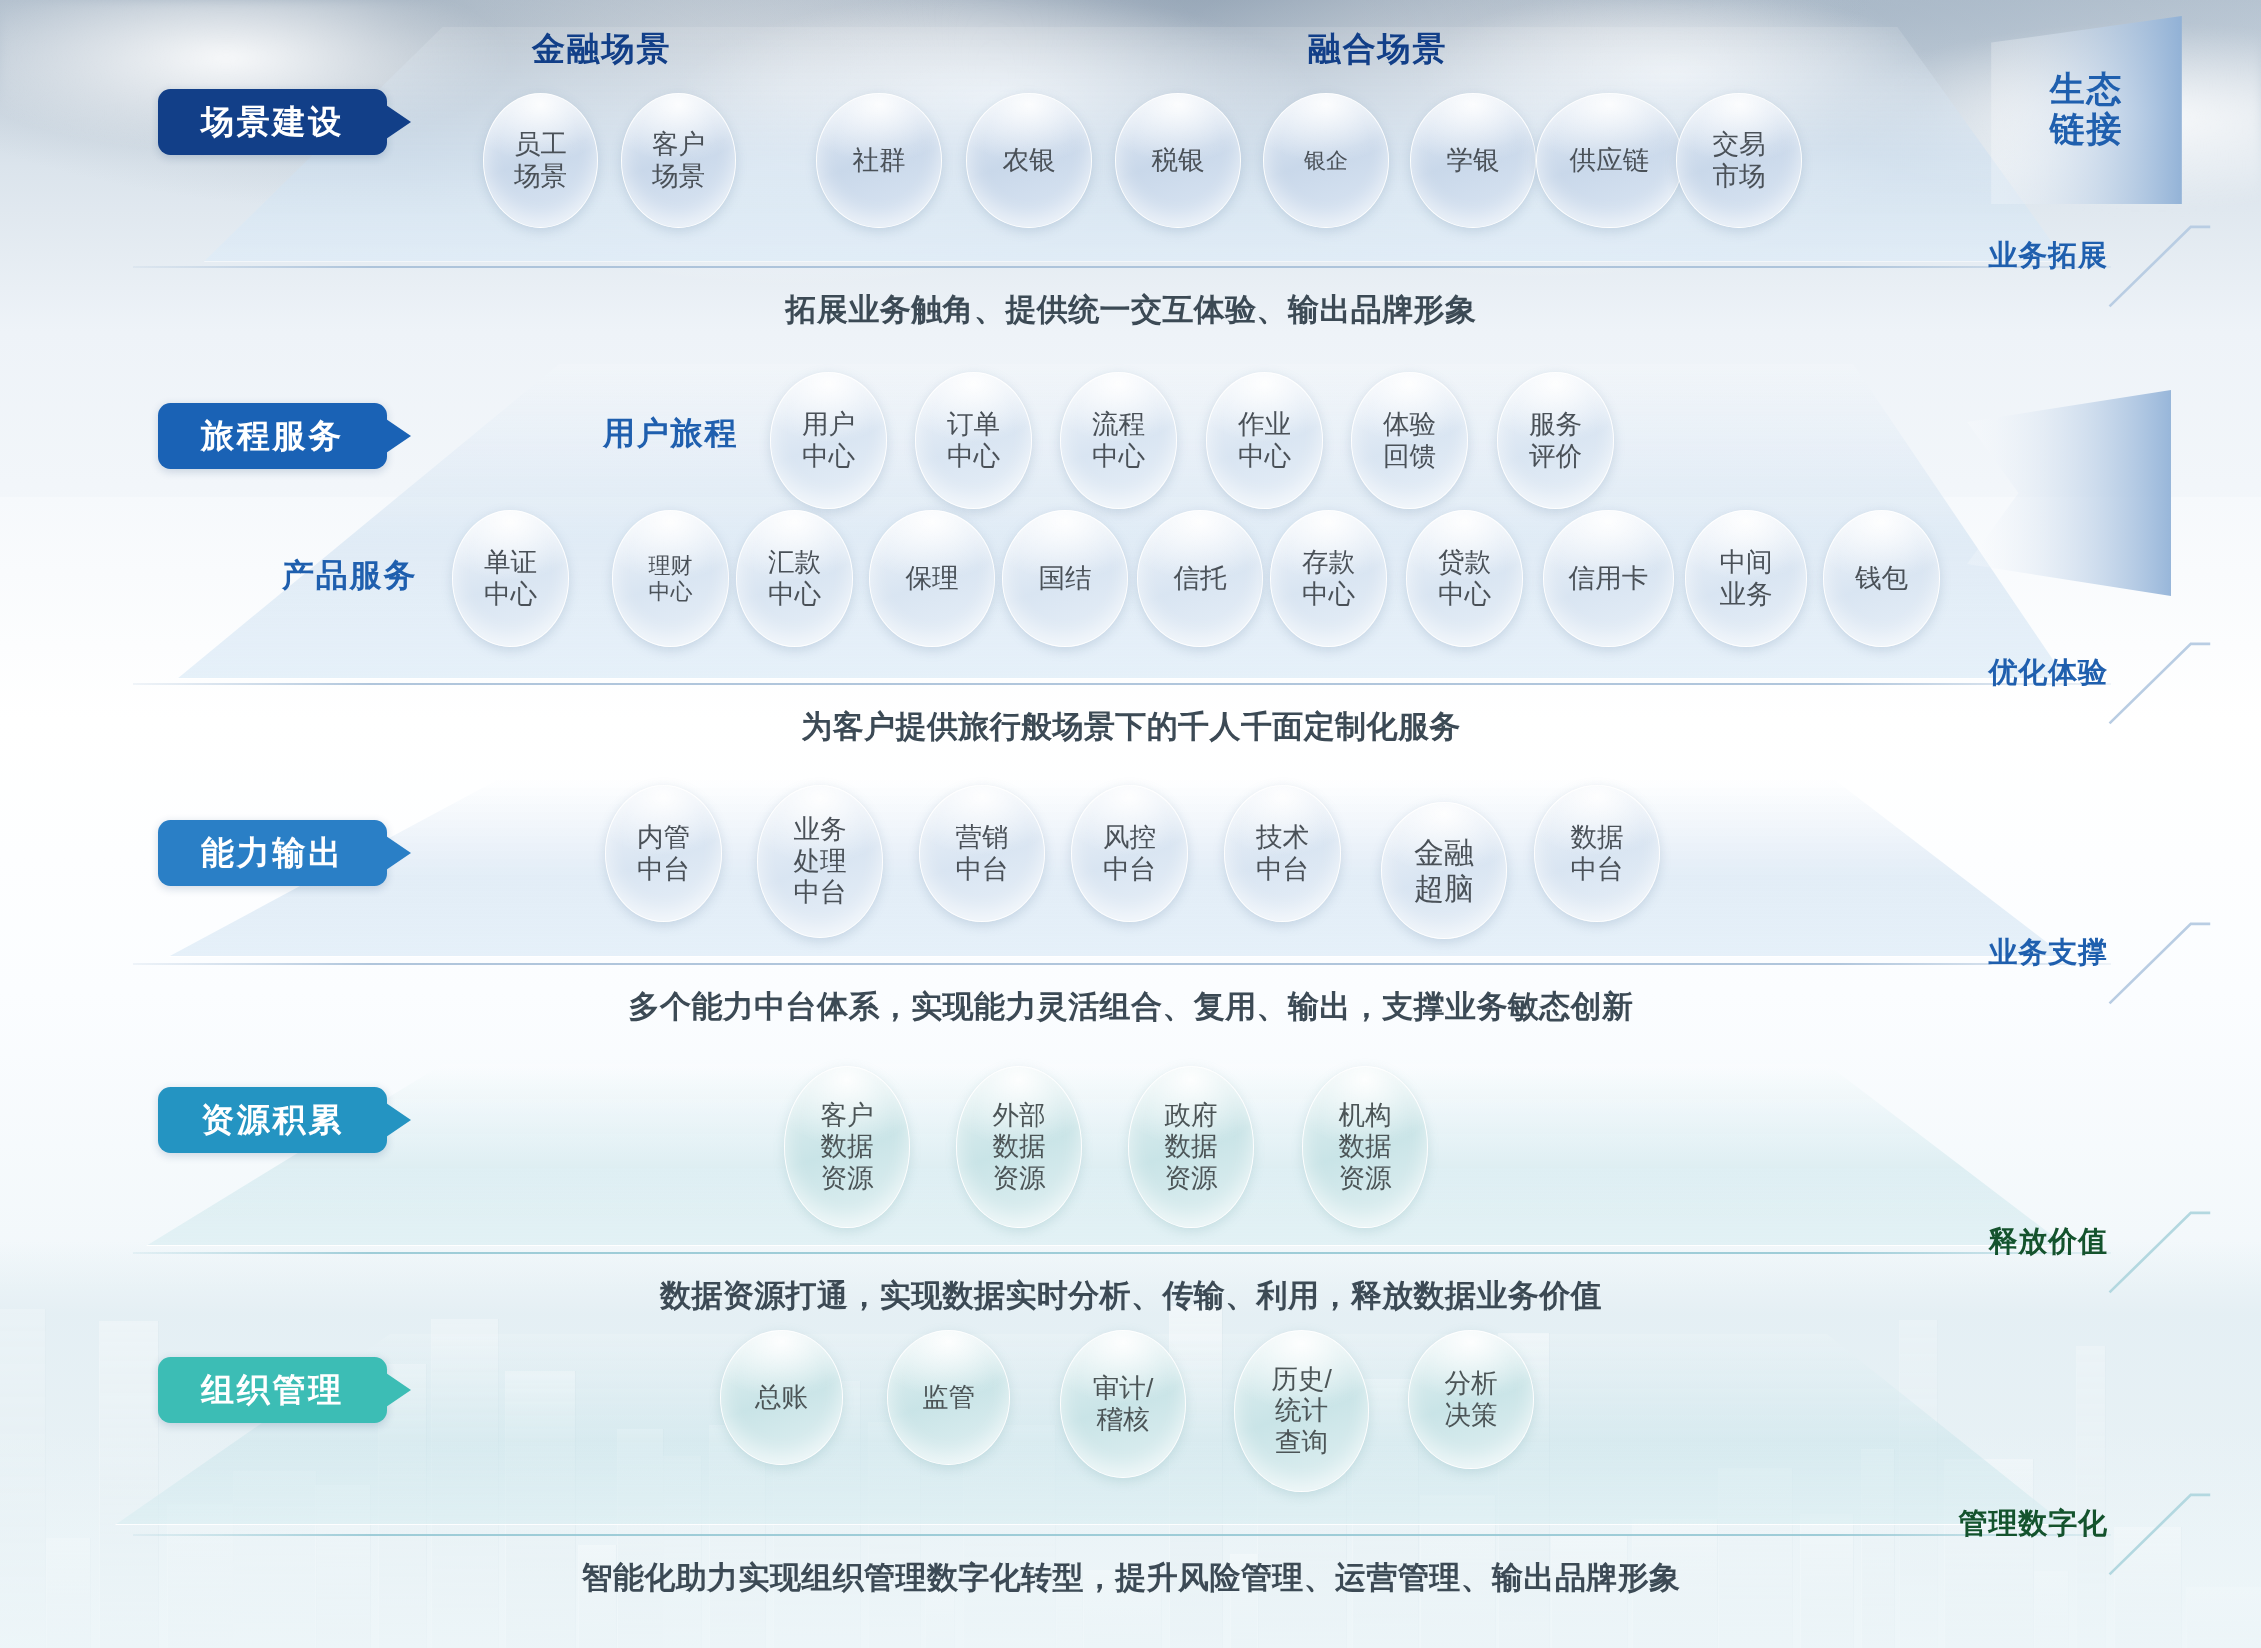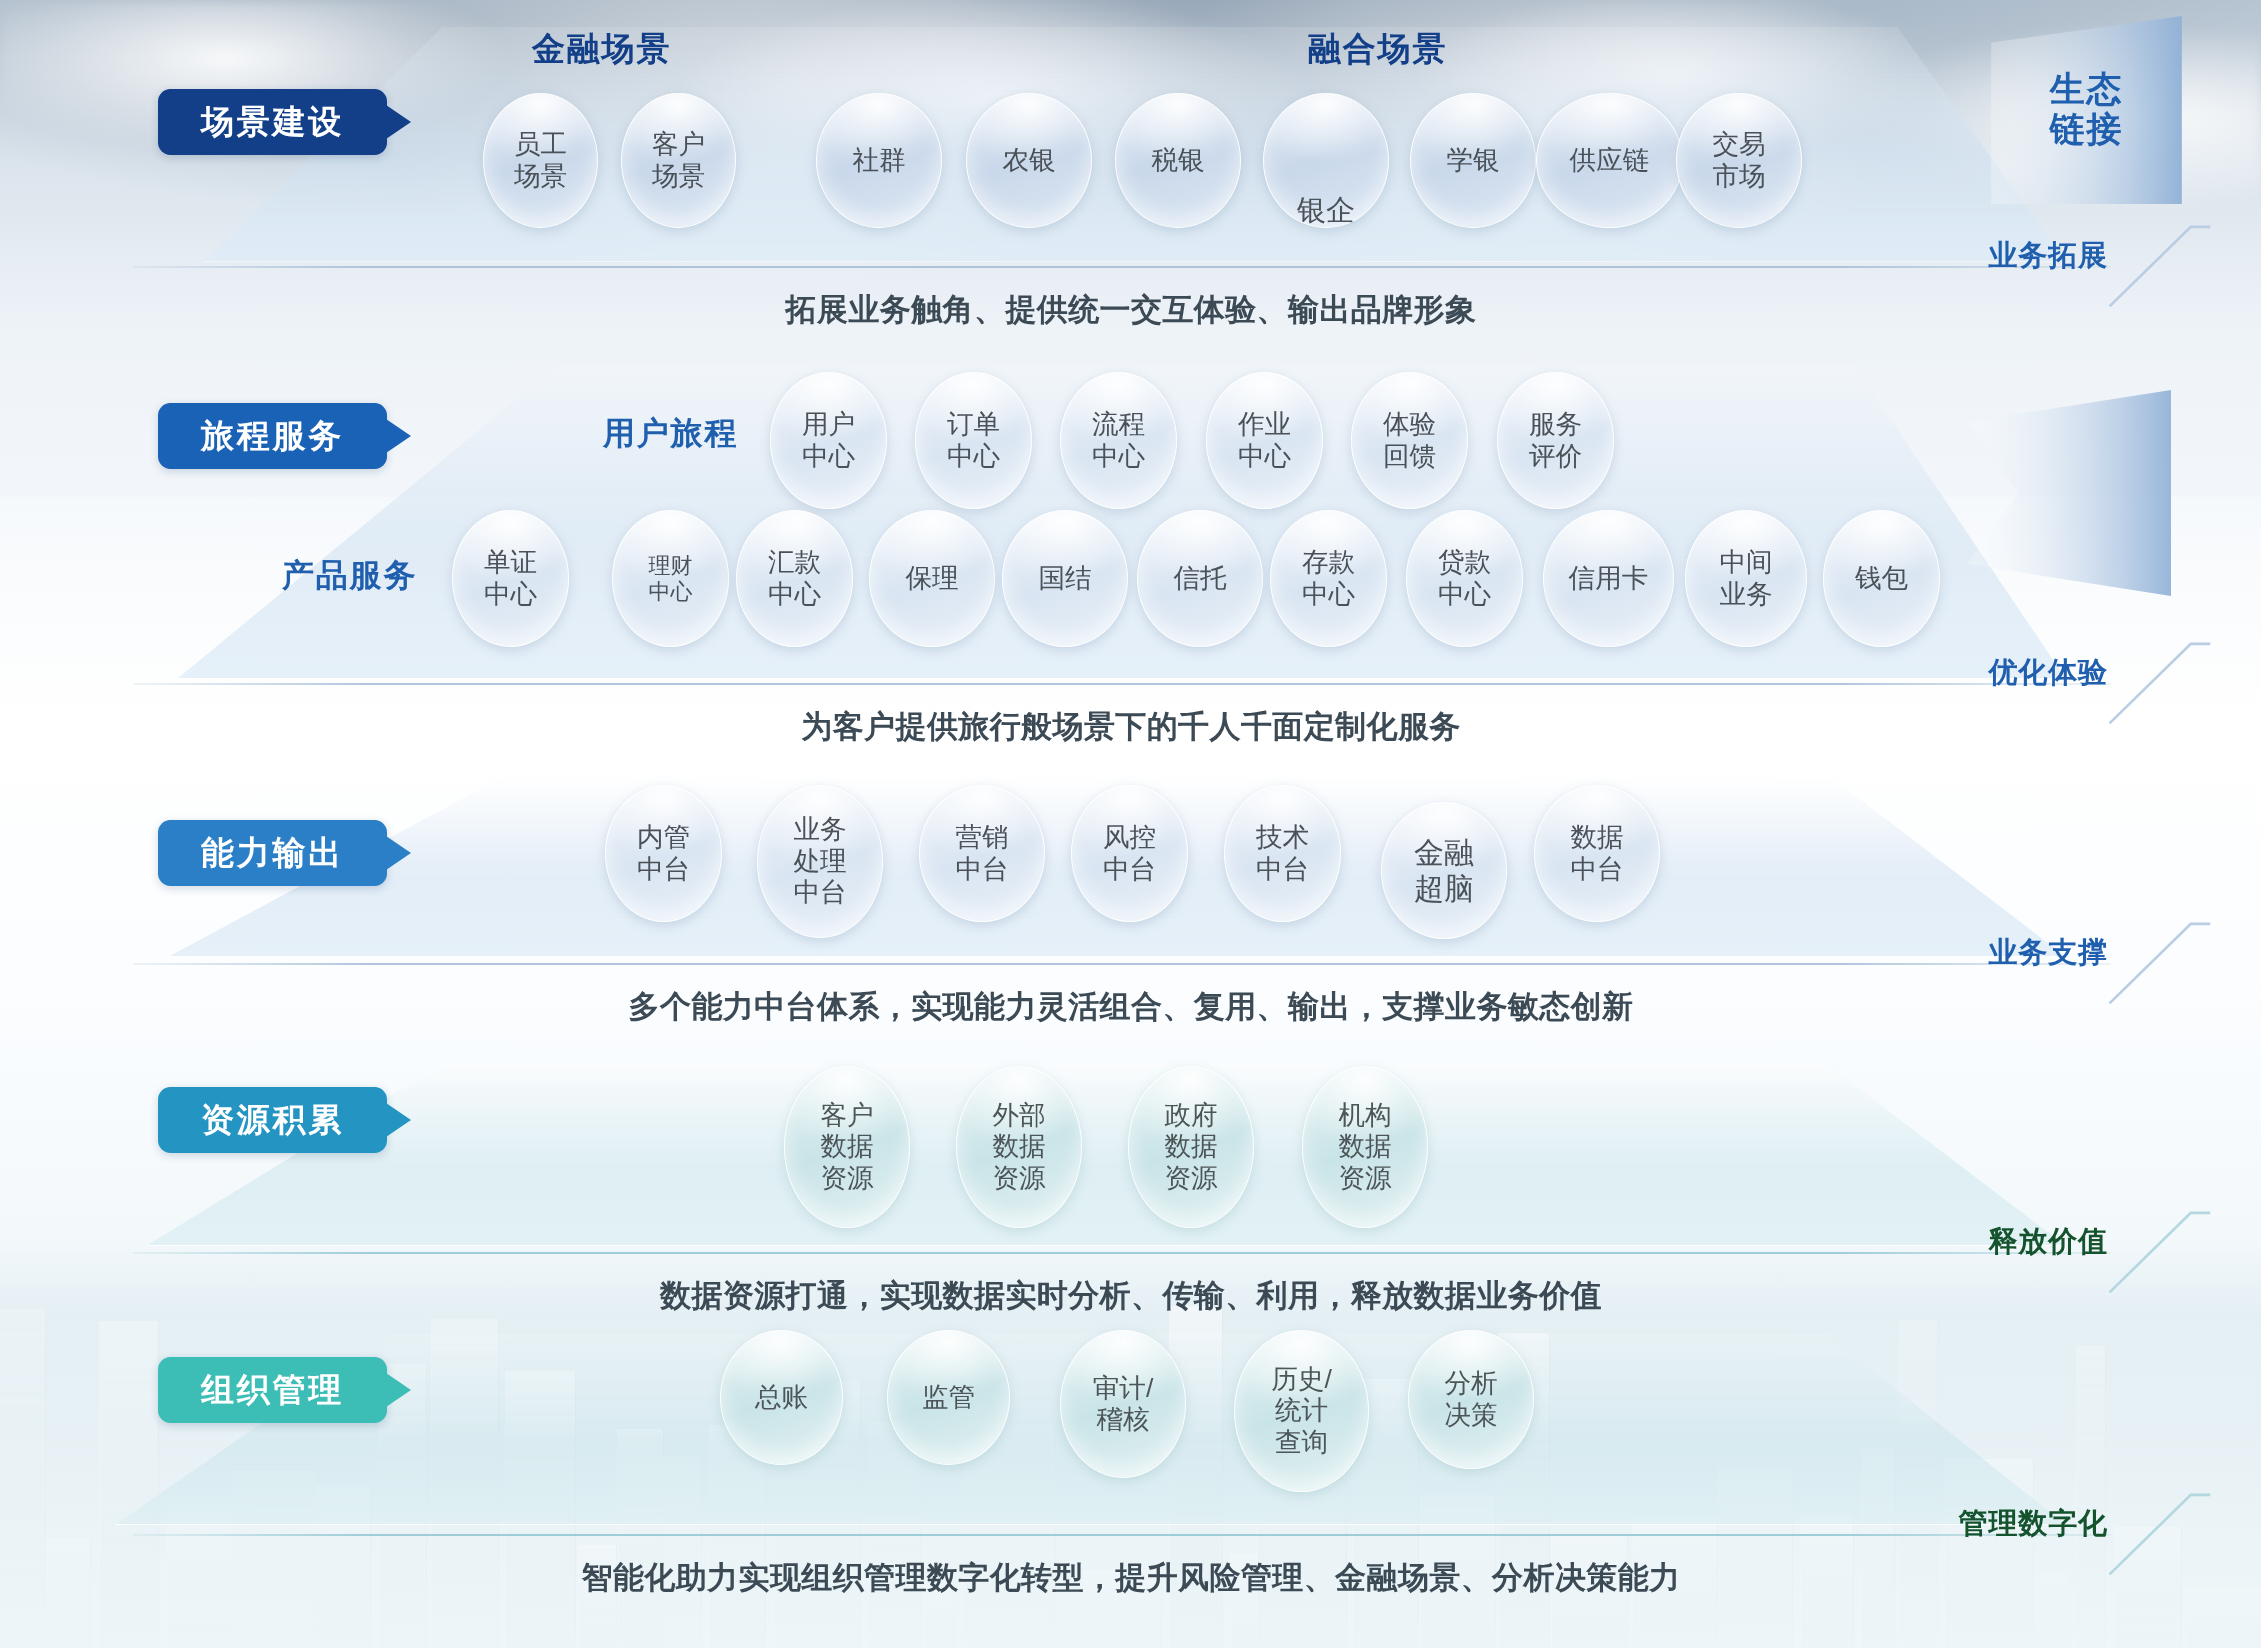--- a/index.html
+++ b/index.html
@@ -198,21 +198,21 @@
     <div class="node" style="left: 966px; top: 93px; width: 124px; height: 133px; font-size: 26.6px;">
       <div>
         <span>农银</span>
       </div>
     </div>
     <div class="node" style="left: 1115px; top: 93px; width: 124px; height: 133px; font-size: 26.6px;">
       <div>
         <span>税银</span>
       </div>
     </div>
-    <div class="node" style="left: 1263px; top: 93px; width: 124px; height: 133px; font-size: 29px; align-items: flex-end;">
+    <div class="node" style="left: 1263px; top: 93px; width: 124px; height: 133px; font-size: 22px;">
       <div>
         <span>银企</span>
       </div>
     </div>
     <div class="node" style="left: 1410px; top: 93px; width: 124px; height: 133px; font-size: 26.6px;">
       <div>
         <span>学银</span>
       </div>
     </div>
     <div class="node" style="left: 1536px; top: 93px; width: 145px; height: 133px; font-size: 26.6px;">
@@ -494,21 +494,21 @@
       </div>
     </div>
   </div>
 
 <div class="divider tealrule" style="top:1534px;">
   <div class="rule"></div>
   <svg class="wing" viewBox="0 0 120 96">
     <path d="M4 92 L96 2 L118 2" fill="none" stroke="#b3d8e0" stroke-width="3"></path>
   </svg>
   <div class="tag">管理数字化</div>
-  <div class="cap">智能化助力实现组织管理数字化转型，提升风险管理、金融场景、分析决策能力</div>
+  <div class="cap">智能化助力实现组织管理数字化转型，提升风险管理、运营管理、输出品牌形象</div>
 </div>
 
 <div class="rbanner" style="left:1991px;top:16px;width:191px;height:188px;">
   <svg width="191" height="188" viewBox="0 0 215 212" style="position:absolute;left:0;top:0;">
     <defs>
       <linearGradient id="gEco" x1="0" y1="0" x2="1" y2="0">
         <stop offset="0" stop-color="#ffffff" stop-opacity=".25"></stop>
         <stop offset="1" stop-color="#8fb0d6" stop-opacity=".95"></stop>
       </linearGradient>
     </defs>

